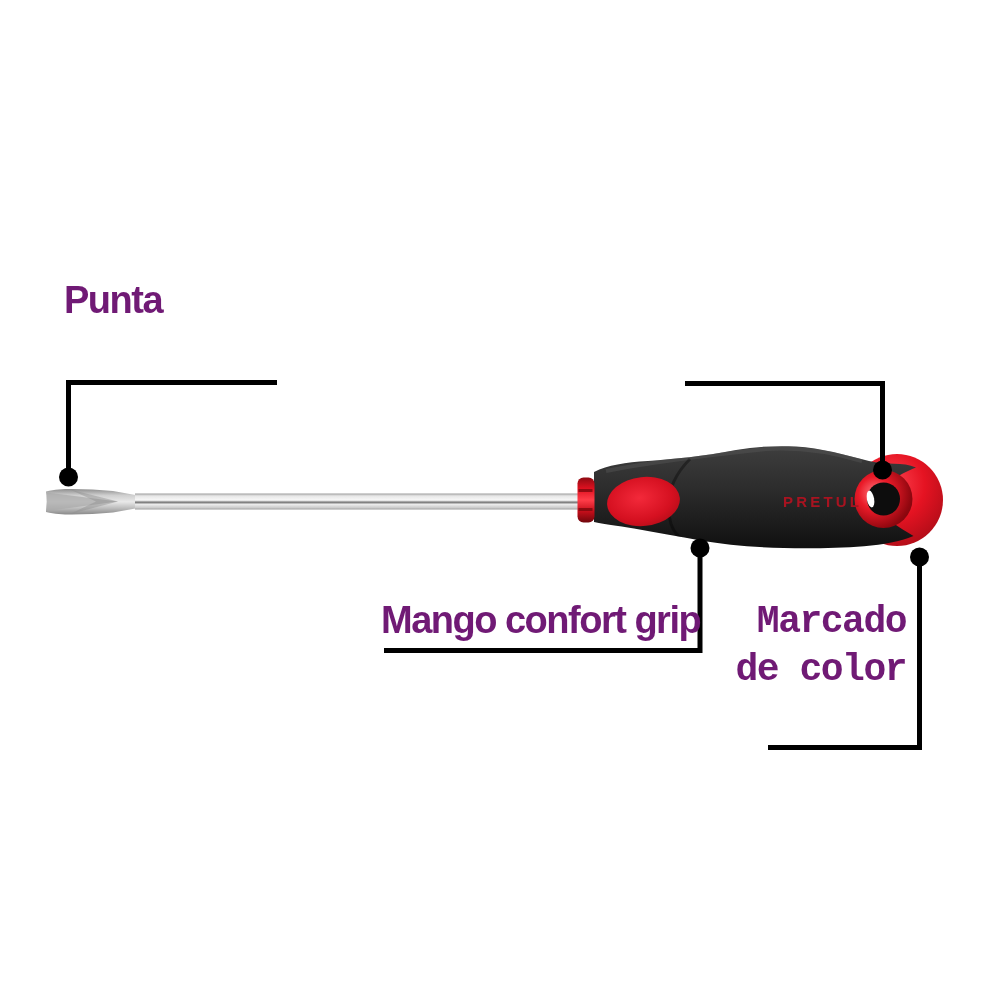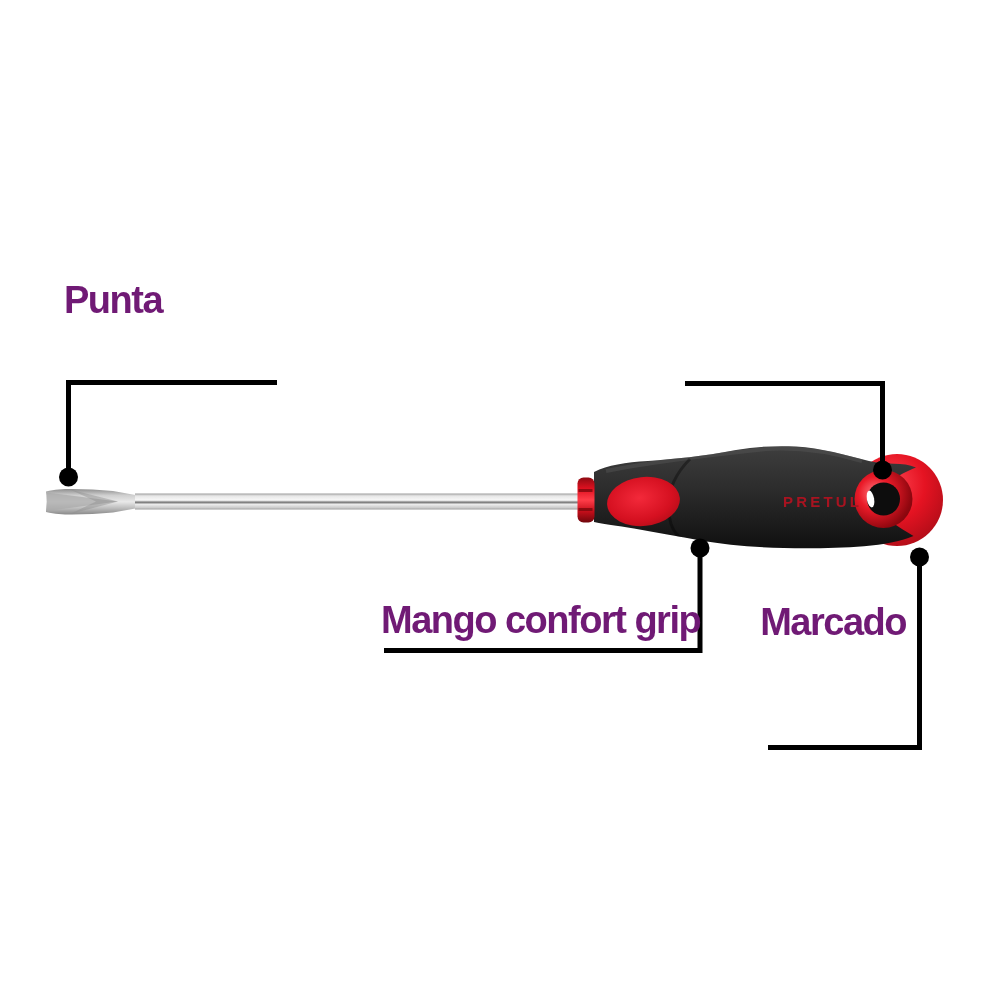--- a/index.html
+++ b/index.html
@@ -24,21 +24,21 @@
     position: absolute;
     font-size: 38px;
     font-weight: 700;
     letter-spacing: -1.5px;
     color: #701a75;
     line-height: 47px;
     white-space: nowrap;
   }
   .callout .line { display: block; }
   .callout.align-right { text-align: right; }
-  .callout.lh48 { line-height: 48px; }
+  .callout.lh48 { line-height: 48px; font-family: Liberation Mono, monospace; }
 </style>
 </head>
 <body>
 
 <div class="canvas">
 
   <svg class="diagram-svg" width="1000" height="1000" viewBox="0 0 1000 1000">
     <defs>
       <linearGradient id="gShaft" x1="0" y1="0" x2="0" y2="1">
         <stop offset="0" stop-color="#9e9e9e"></stop>
@@ -158,15 +158,16 @@
     <span class="line">Punta</span>
   </div>
 
 
   <div class="callout" style="left:381px; top:597px;">
     <span class="line">Mango confort grip</span>
   </div>
 
   <div class="callout align-right lh48" style="right:94px; top:598px;">
     <span class="line">Marcado</span>
+    <span class="line">de color</span>
   </div>
 
 </div>
 
 </body></html>

